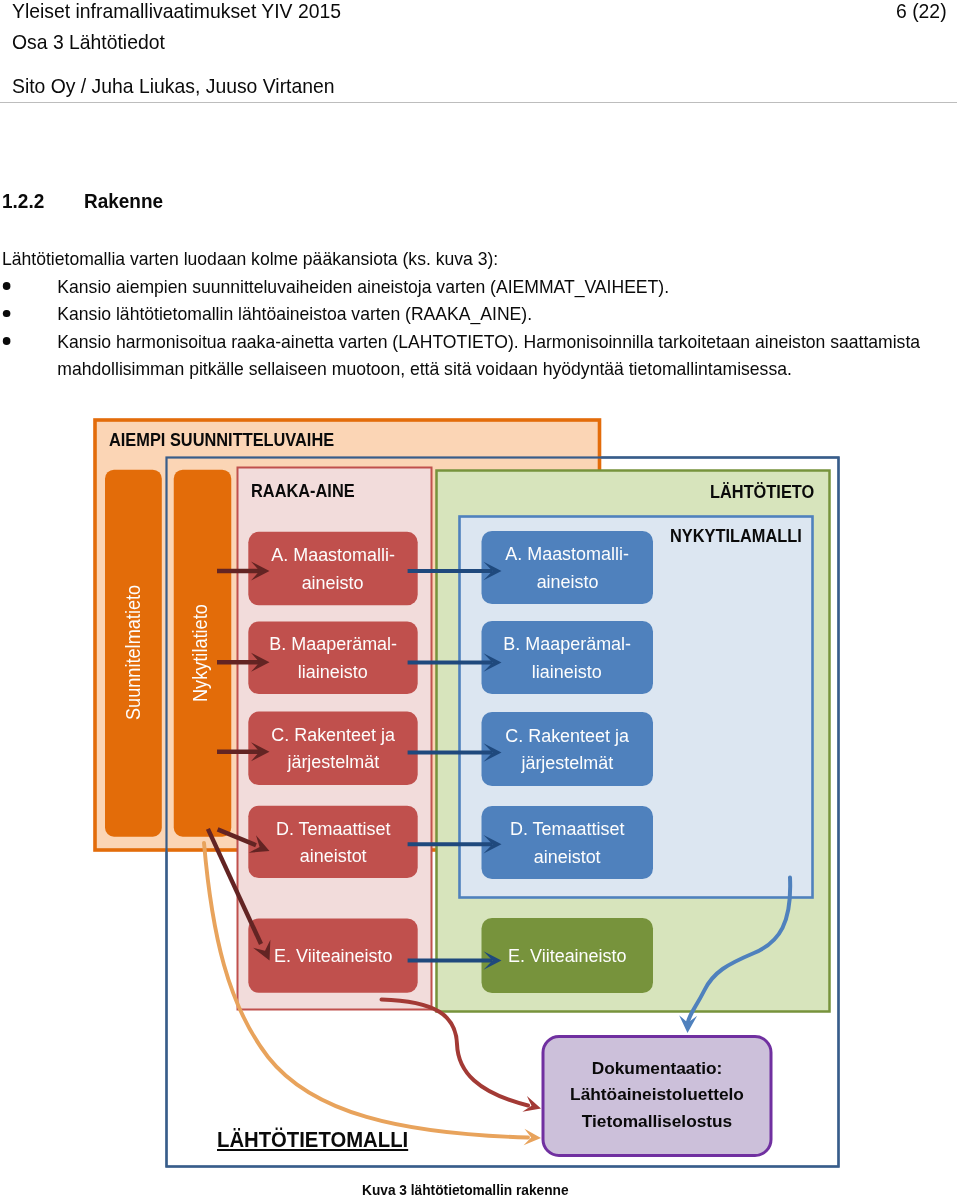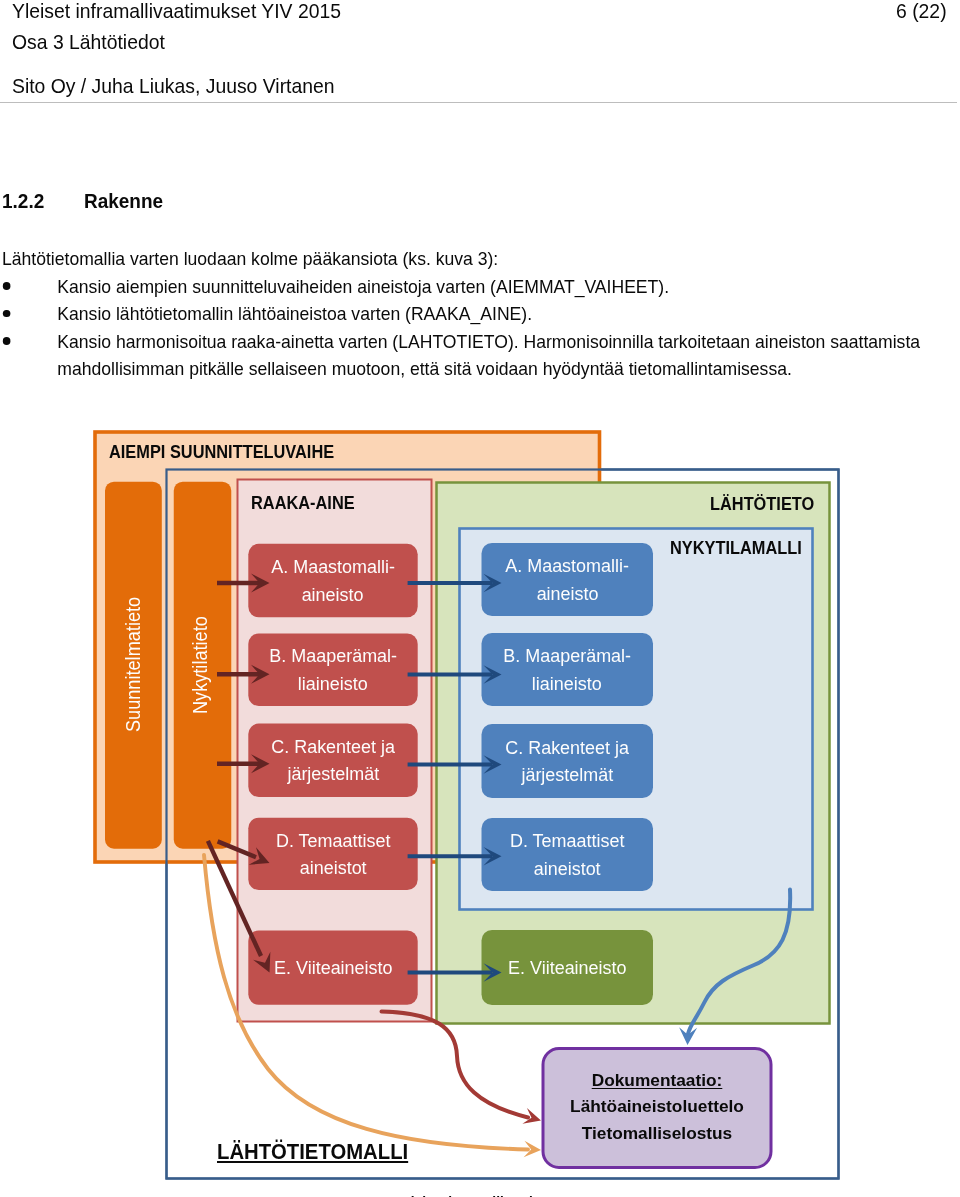--- a/index.html
+++ b/index.html
@@ -30,36 +30,36 @@
   .intro { position:absolute; left:1.8px; top:247.5px; font-size:18.6px; color:#0A0A0A; white-space:nowrap;
            display:inline-block; transform:scaleX(0.945); transform-origin:0 0; }
   .bullets { position:absolute; left:0px; top:272.5px; width:1020px; font-size:18.6px; color:#0A0A0A;
              transform:scaleX(0.945); transform-origin:0 0; }
   .bullet { position:relative; padding-left:60.7px; padding-right:40px; line-height:27.6px; }
   .bullet .dot { position:absolute; left:2.8px; top:9.8px; width:8.05px; height:7.6px; border-radius:50%;
                  background:#0A0A0A; }
   .bullet .dotwrap { position:absolute; left:0; top:0; height:27.6px; width:20px; }
 
   
-  .fig { position:absolute; left:0; top:12px; width:960px; height:1119px; }
+  .fig { position:absolute; left:0; top:0; width:960px; height:1119px; }
   .fig svg { position:absolute; left:0; top:0; }
   .lbl { position:absolute; font-weight:bold; color:#0A0A0A; white-space:nowrap; font-size:17.5px;
          display:inline-block; transform:scaleX(0.935); transform-origin:0 0; }
 
   .boxtext { position:absolute; display:flex; flex-direction:column; align-items:center;
              justify-content:center; color:#FDFDFD; font-size:18.9px; line-height:27.3px; text-align:center; }
   .boxtext > span { display:inline-block; transform:scaleX(0.95); }
   .vbar-text { position:absolute; color:#FDFDFD; font-size:20.5px; white-space:nowrap;
                transform-origin: 0 0; }
   .caption { position:absolute; font-size:14.6px; font-weight:bold; color:#0A0A0A; white-space:nowrap;
              display:inline-block; transform:scaleX(0.94); transform-origin:0 0; }
   .doc-text { position:absolute; display:flex; flex-direction:column; align-items:center;
               justify-content:center; color:#0A0A0A; font-size:17.3px; font-weight:bold;
               line-height:26.4px; text-align:center; width:228px; }
-  .doc-title { text-decoration: underline; text-underline-offset:2px; }
+  .doc-title { text-underline-offset:2px; }
   .ltm { position:absolute; font-size:22.1px; font-weight:bold; color:#0A0A0A; white-space:nowrap;
          text-decoration: underline; text-decoration-thickness:1.8px; text-underline-offset:2.2px;
          display:inline-block; transform:scaleX(0.918); transform-origin:0 0; }
 </style>
 </head>
 <body>
 
 <div class="page">
   <div>
     <div class="hdr-title1">Yleiset inframallivaatimukset YIV 2015</div>

